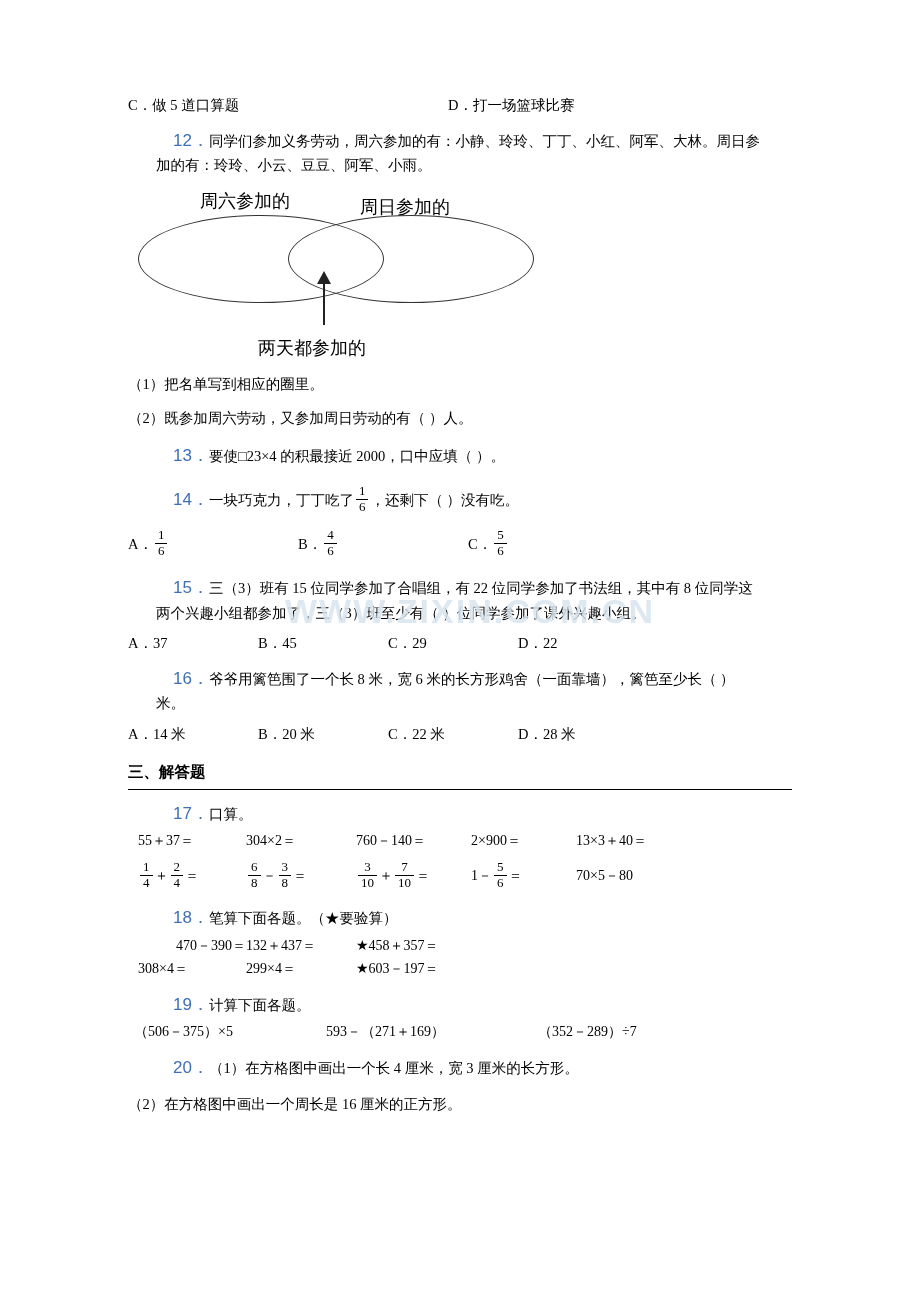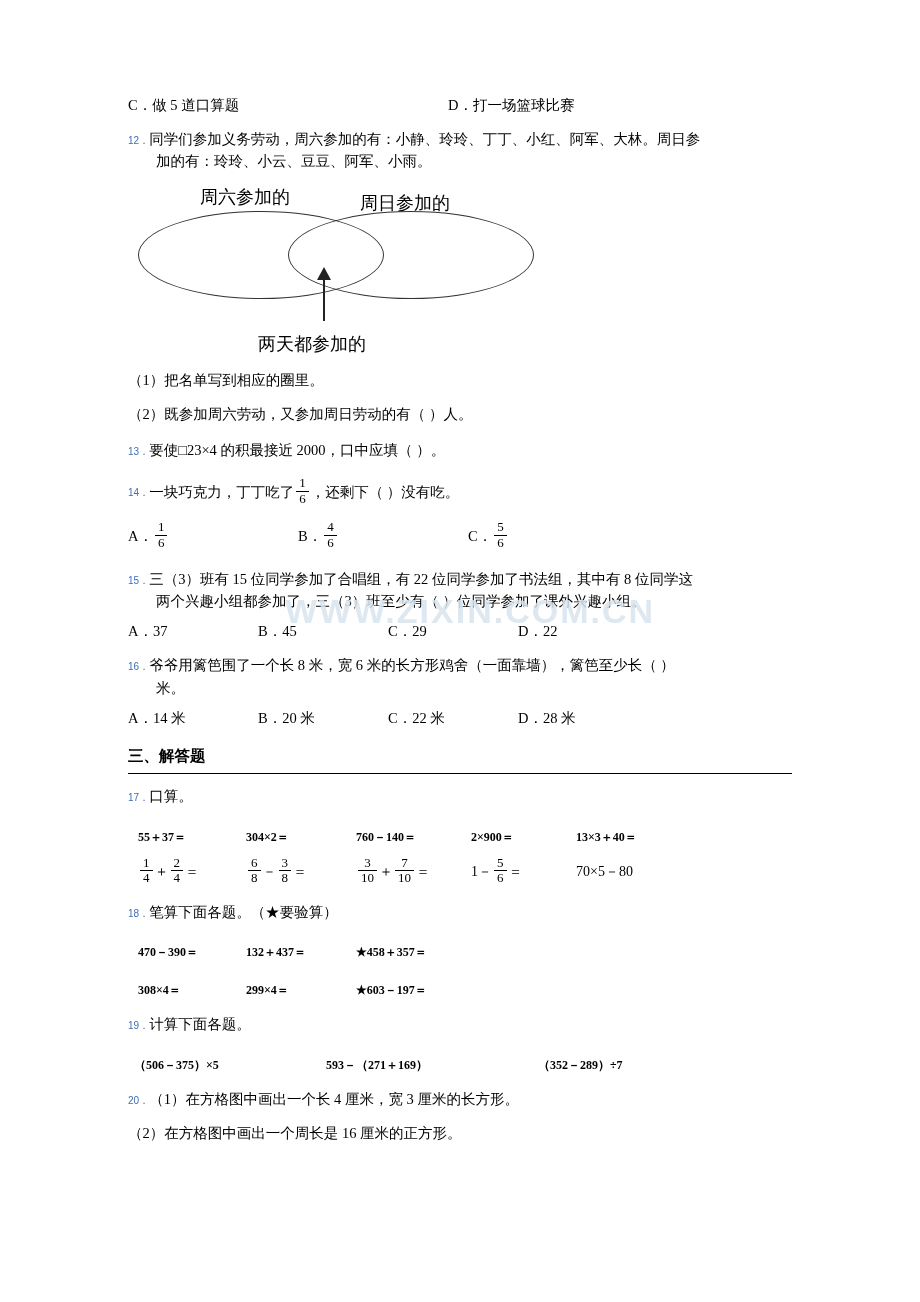--- a/index.html
+++ b/index.html
@@ -45,21 +45,22 @@
     z-index: 5;
   }
   .row {
     position: relative;
     font-size: 14.5px;
     line-height: 1.55;
   }
   .qnum {
     color: #3f6fb5;
     font-family: "Liberation Sans", sans-serif;
-    font-size: 10px;
+    font-size: 17px;
+    margin-left: 45px;
   }
   .opt-row {
     display: flex;
     font-size: 14.5px;
     margin-top: 10px;
   }
   .opt {
     display: flex;
     align-items: center;
   }
@@ -105,23 +106,22 @@
     position: absolute;
     border: 1.3px solid #333;
     border-radius: 50%;
   }
   .venn-arrow {
     position: absolute;
     width: 0; height: 0;
   }
   .calc-line {
     display: flex;
-    font-size: 12px;
-    margin-top: 21px;
-    font-weight: bold;
+    font-size: 14px;
+    margin-top: 5px;
   }
   .calc-line > div { white-space: nowrap; }
   .frac-line {
     display: flex;
     align-items: center;
     font-size: 14px;
     margin-top: 11px;
   }
   .frac-line > div {
     display: flex;
@@ -314,21 +314,21 @@
         </div>
         <div>70×5－80</div>
       </div>
     </div>
 
     <div class="q-block" style="margin-top:14px;">
       <div class="row">
         <span class="qnum">18．</span><span>笔算下面各题。（★要验算）</span>
       </div>
       <div class="calc-line" style="margin-left:10px;">
-        <div style="width:108px;">470－390＝</div>
+        <div style="width:108px;text-align:right;">470－390＝</div>
         <div style="width:110px;">132＋437＝</div>
         <div>★458＋357＝</div>
       </div>
       <div class="calc-line" style="margin-left:10px;">
         <div style="width:108px;">308×4＝</div>
         <div style="width:110px;">299×4＝</div>
         <div>★603－197＝</div>
       </div>
     </div>
 

